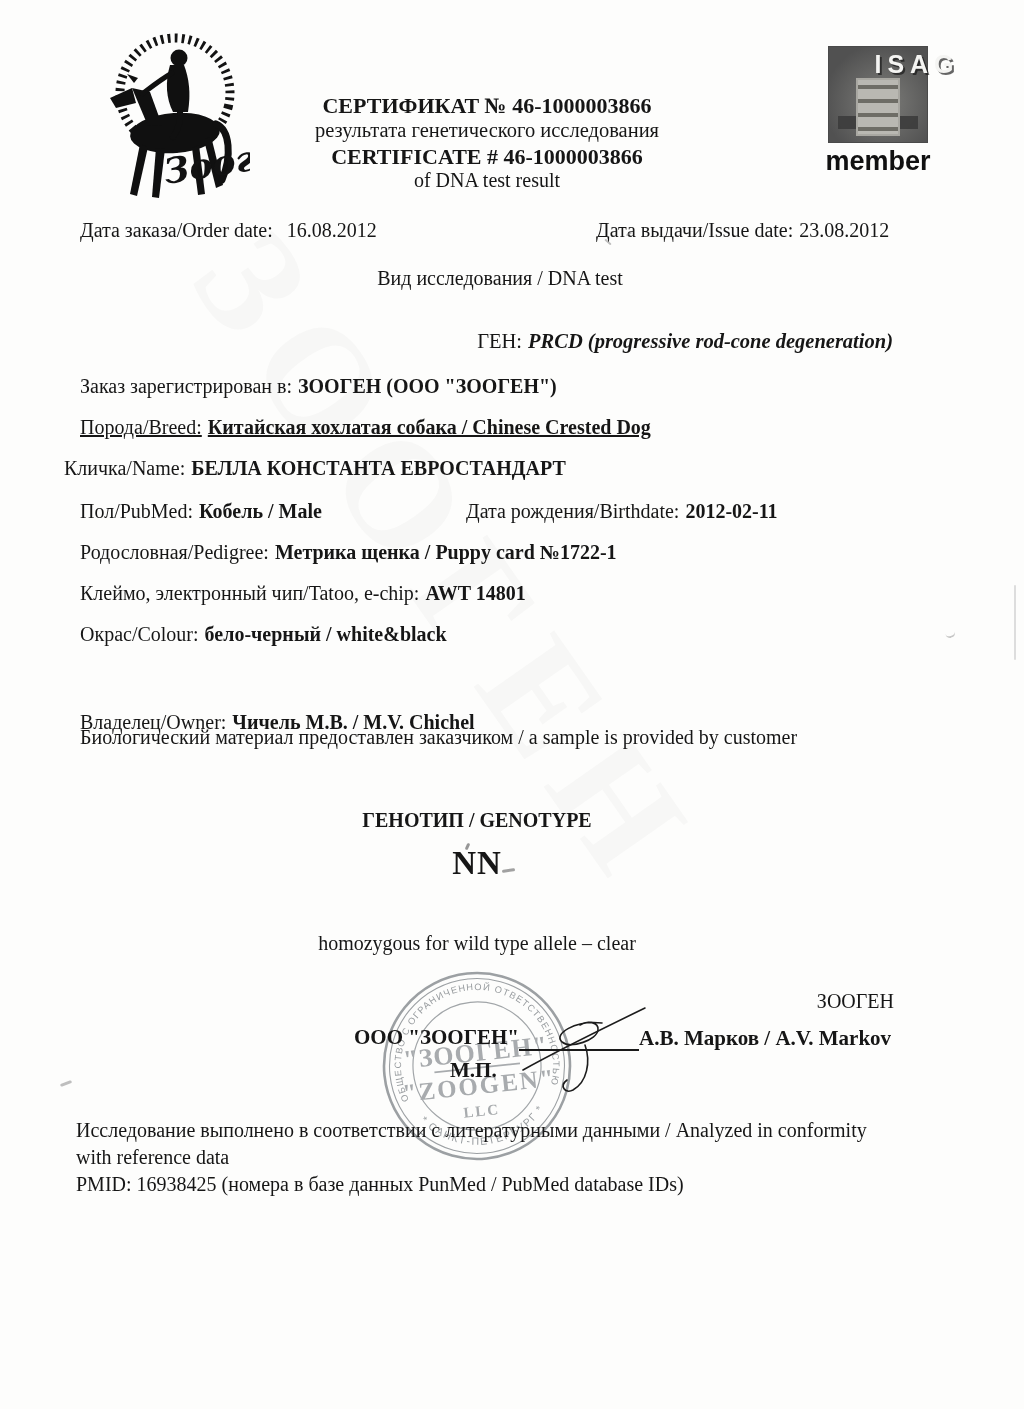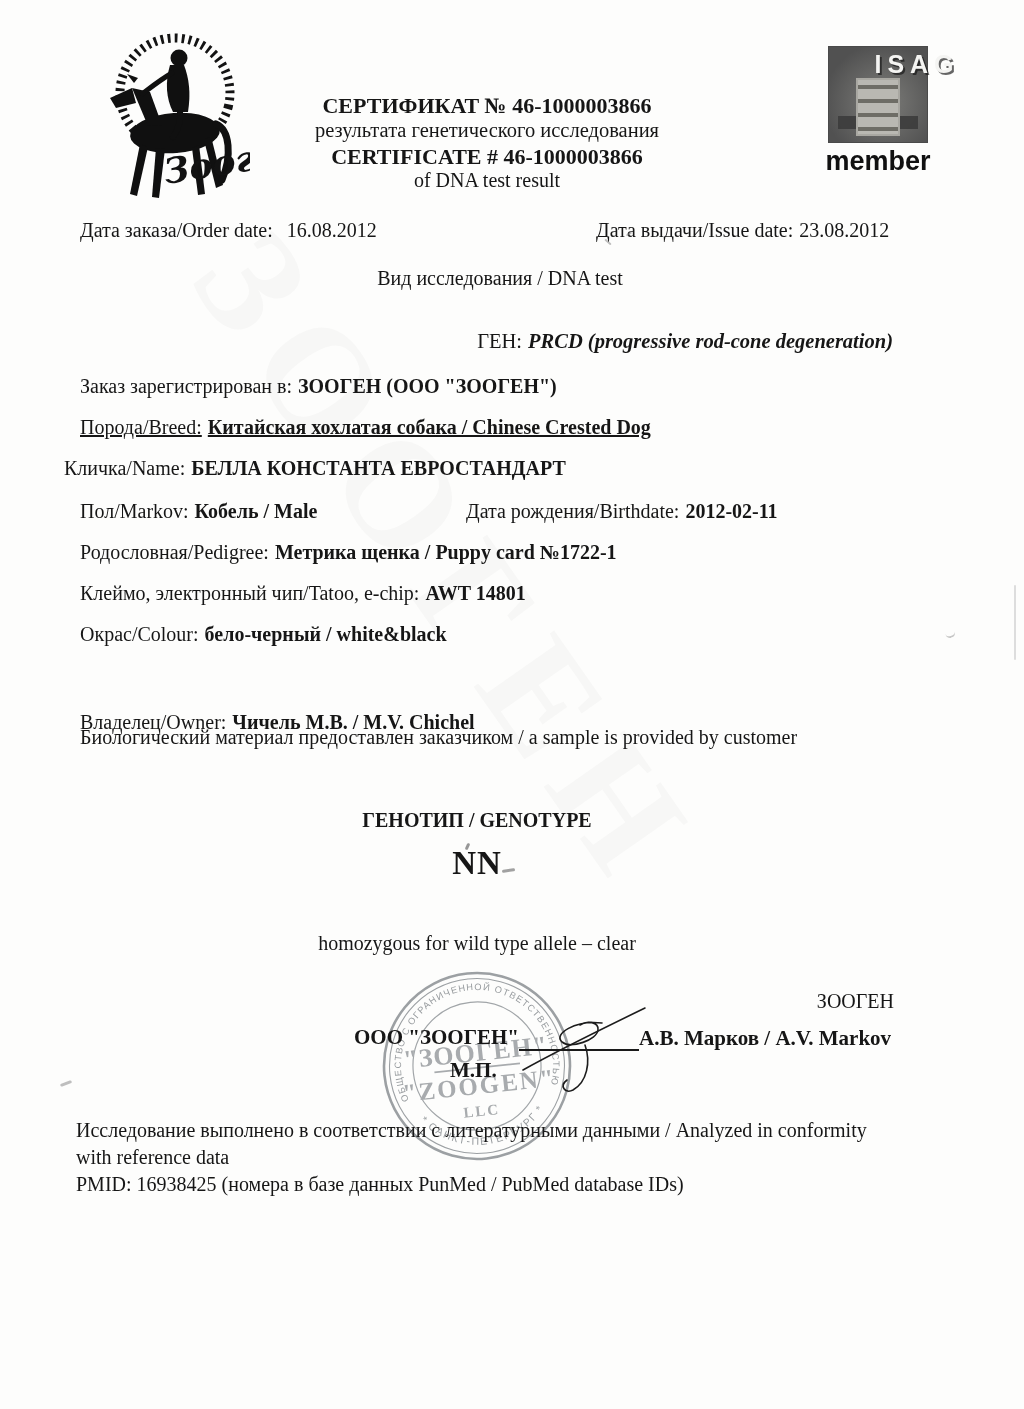--- a/index.html
+++ b/index.html
@@ -101,21 +101,21 @@
 
   <div class="abs fs20" style="left:80px;top:219px;"><span class="lbl">Дата заказа/Order date:</span><span style="margin-left:14px;">16.08.2012</span></div>
   <div class="abs fs20" style="left:596px;top:219px;"><span class="lbl">Дата выдачи/Issue date:</span><span style="margin-left:6px;">23.08.2012</span></div>
 
   <div class="abs fs20 center" style="left:240px;top:267px;width:520px;">Вид исследования / DNA test</div>
   <div class="abs" style="left:390px;top:330px;width:503px;text-align:right;font-size:20.5px;"><span class="lbl">ГЕН:</span><span class="val i">PRCD (progressive rod-cone degeneration)</span></div>
 
   <div class="abs fs20 z2" style="left:80px;top:375px;"><span class="lbl">Заказ зарегистрирован в:</span><span class="val">ЗООГЕН (ООО "ЗООГЕН")</span></div>
   <div class="abs fs20 z2" style="left:80px;top:416px;text-decoration:underline;"><span class="lbl">Порода/Breed:</span><span class="val">Китайская хохлатая собака / Chinese Crested Dog</span></div>
   <div class="abs fs20 z2" style="left:64px;top:457px;"><span class="lbl">Кличка/Name:</span><span class="val">БЕЛЛА КОНСТАНТА ЕВРОСТАНДАРТ</span></div>
-  <div class="abs fs20 z2" style="left:80px;top:500px;"><span class="lbl">Пол/Markov:</span><span class="val">Кобель / Male</span></div>
+  <div class="abs fs20 z2" style="left:80px;top:500px;"><span class="lbl">Пол/PubMed:</span><span class="val">Кобель / Male</span></div>
   <div class="abs fs20 z2" style="left:466px;top:500px;"><span class="lbl">Дата рождения/Birthdate:</span><span class="val">2012-02-11</span></div>
   <div class="abs fs20 z2" style="left:80px;top:541px;"><span class="lbl">Родословная/Pedigree:</span><span class="val">Метрика щенка / Puppy card №1722-1</span></div>
   <div class="abs fs20 z2" style="left:80px;top:582px;"><span class="lbl">Клеймо, электронный чип/Tatoo, e-chip:</span><span class="val">AWT 14801</span></div>
   <div class="abs fs20 z2" style="left:80px;top:623px;"><span class="lbl">Окрас/Colour:</span><span class="val">бело-черный / white&amp;black</span></div>
   <div class="abs fs20 z2" style="left:80px;top:666px;margin-top:45px;"><span class="lbl">Владелец/Owner:</span><span class="val">Чичель М.В. / M.V. Chichel</span></div>
 
   <div class="abs fs20" style="left:80px;top:726px;">Биологический материал предоставлен заказчиком / a sample is provided by customer</div>
 
   <div class="abs b center" style="left:217px;top:797px;width:520px;font-size:20px;margin-top:12px;">ГЕНОТИП / GENOTYPE</div>
   <div class="abs b center" style="left:377px;top:845px;width:200px;font-size:33px;letter-spacing:1px;">NN</div>

